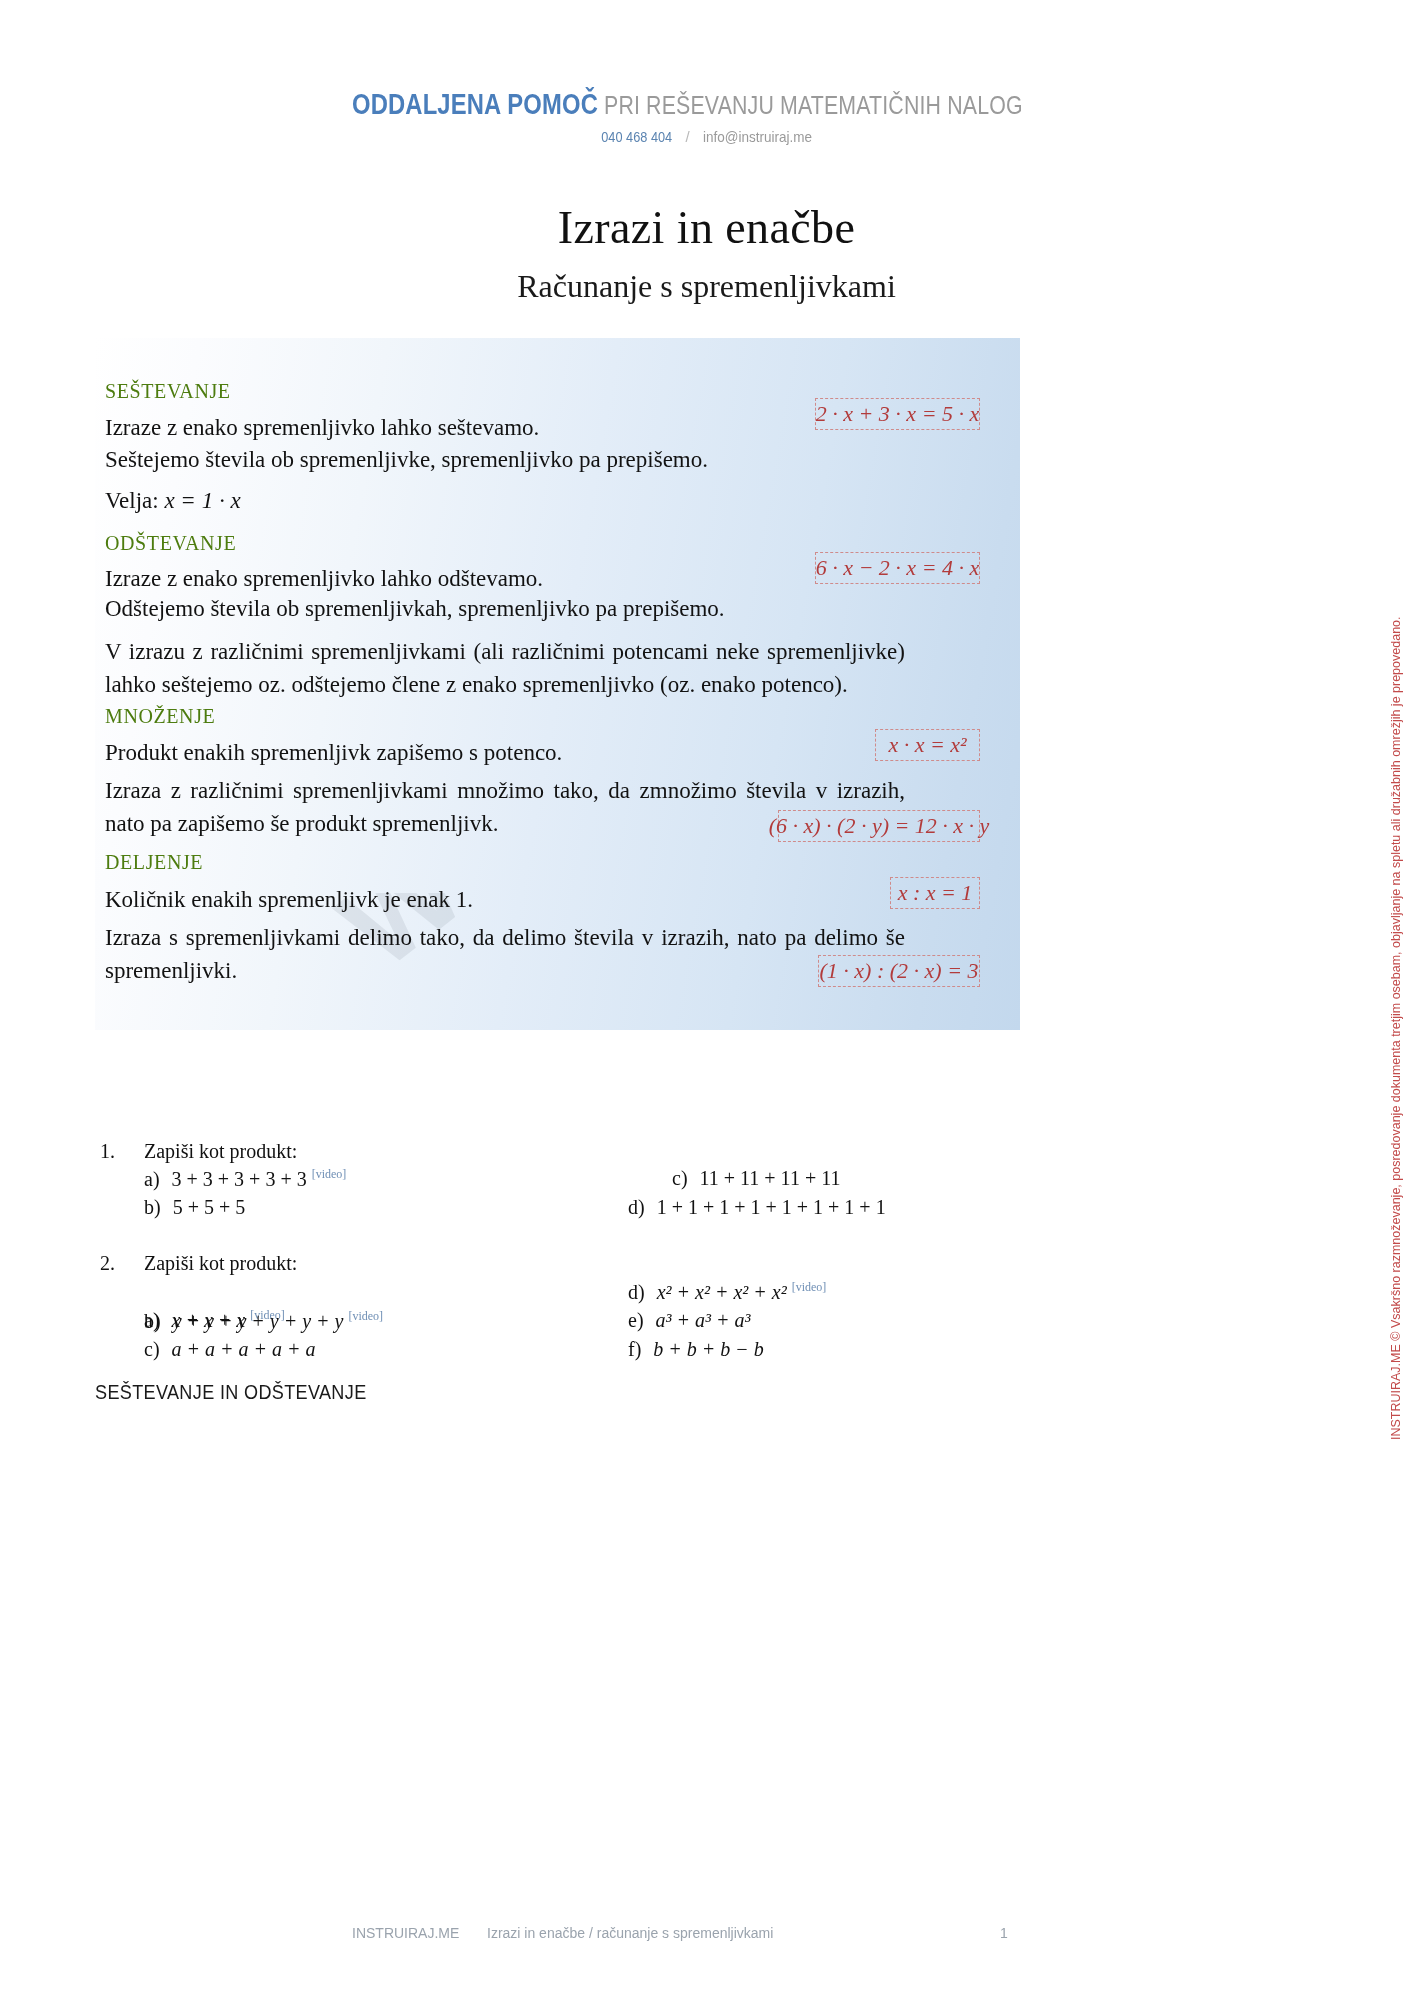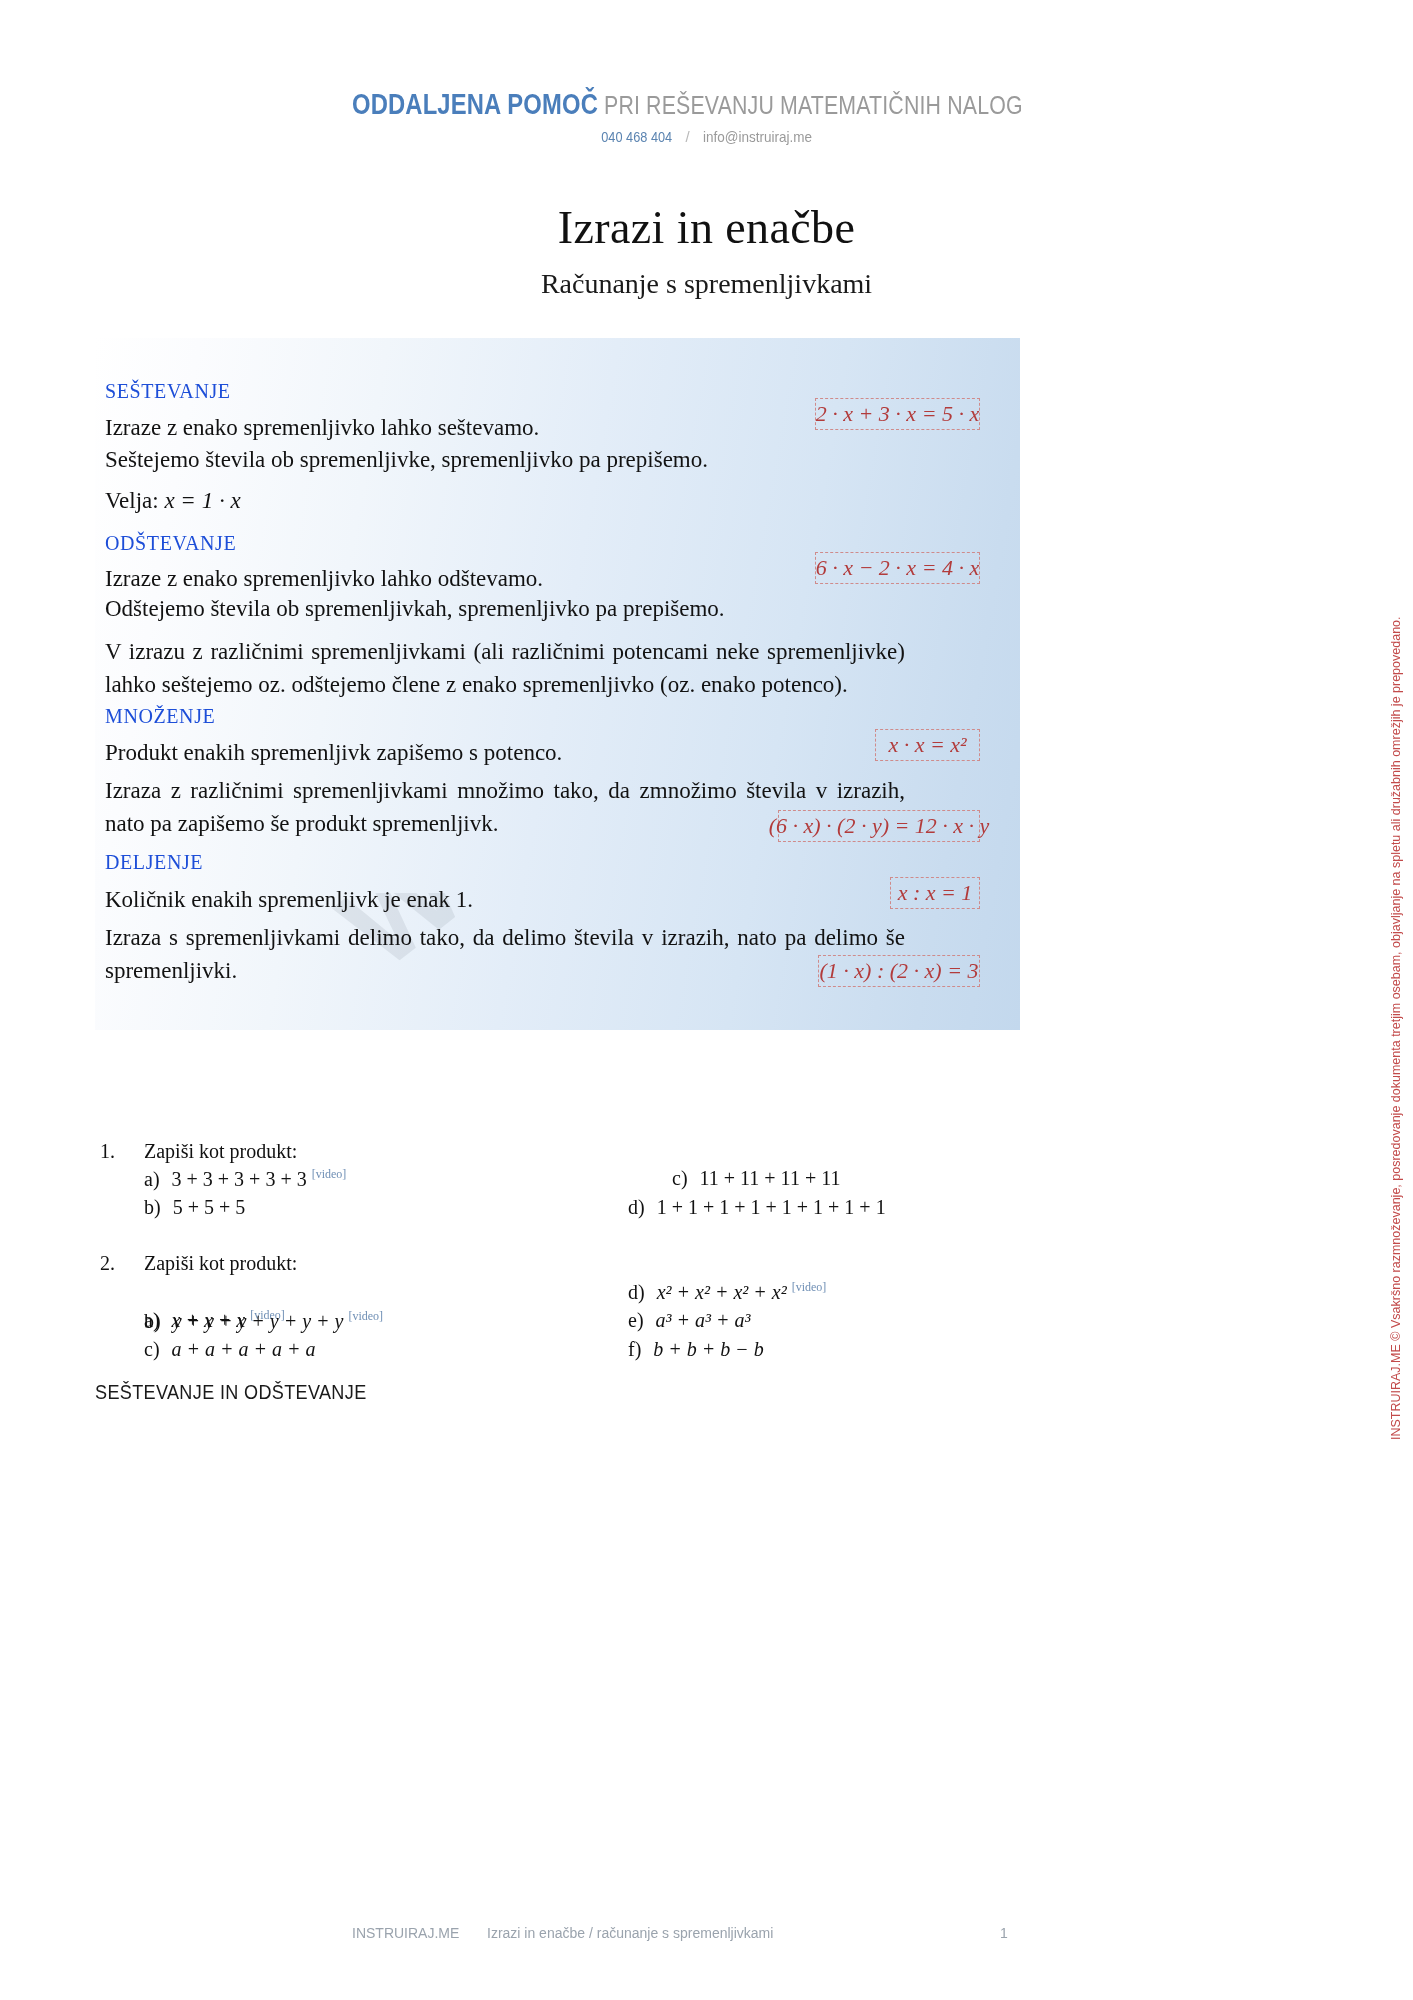--- a/index.html
+++ b/index.html
@@ -39,21 +39,21 @@
 
   
   .doc-title {
     position:absolute; top:201px; left:0; width:1413px;
     text-align:center; font-size:46px; color:#111;
     font-family:"Liberation Serif", serif; font-weight:normal;
     letter-spacing:.4px;
   }
   .doc-subtitle {
     position:absolute; top:268px; left:0; width:1413px;
-    text-align:center; font-size:28px; color:#1a1a1a;
+    text-align:center; font-size:32px; color:#1a1a1a;
     font-family:"Liberation Serif", serif; font-weight:normal;
   }
 
   
   .panel {
     position:absolute; left:95px; top:338px; width:925px; height:692px;
     background:linear-gradient(100deg,
         #ffffff 0%, #fbfcfe 10%, #f1f6fb 28%,
         #e3edf8 50%, #d6e5f4 72%, #c9dcef 90%, #c3d8ed 100%);
     overflow:hidden;
@@ -63,21 +63,21 @@
     pointer-events:none; overflow:hidden;
   }
   .watermark span {
     display:block; font-family:"Liberation Sans", sans-serif;
     font-weight:bold; font-size:120px; color:rgba(150,158,168,.20);
     transform:rotate(-38deg); transform-origin:left top; line-height:1;
     letter-spacing:-8px;
   }
 
   .sec-h {
-    position:absolute; font-size:20px; color:#1d4ed8;
+    position:absolute; font-size:20px; color:#4d7c0f;
     font-family:"Liberation Serif", serif; letter-spacing:.6px;
     white-space:nowrap;
   }
   .ptext {
     position:absolute; font-size:23px; color:#121212; line-height:1.42;
     font-family:"Liberation Serif", serif;
   }
   .ptext.just { text-align:justify; }
   .it { font-style:italic; }
 

